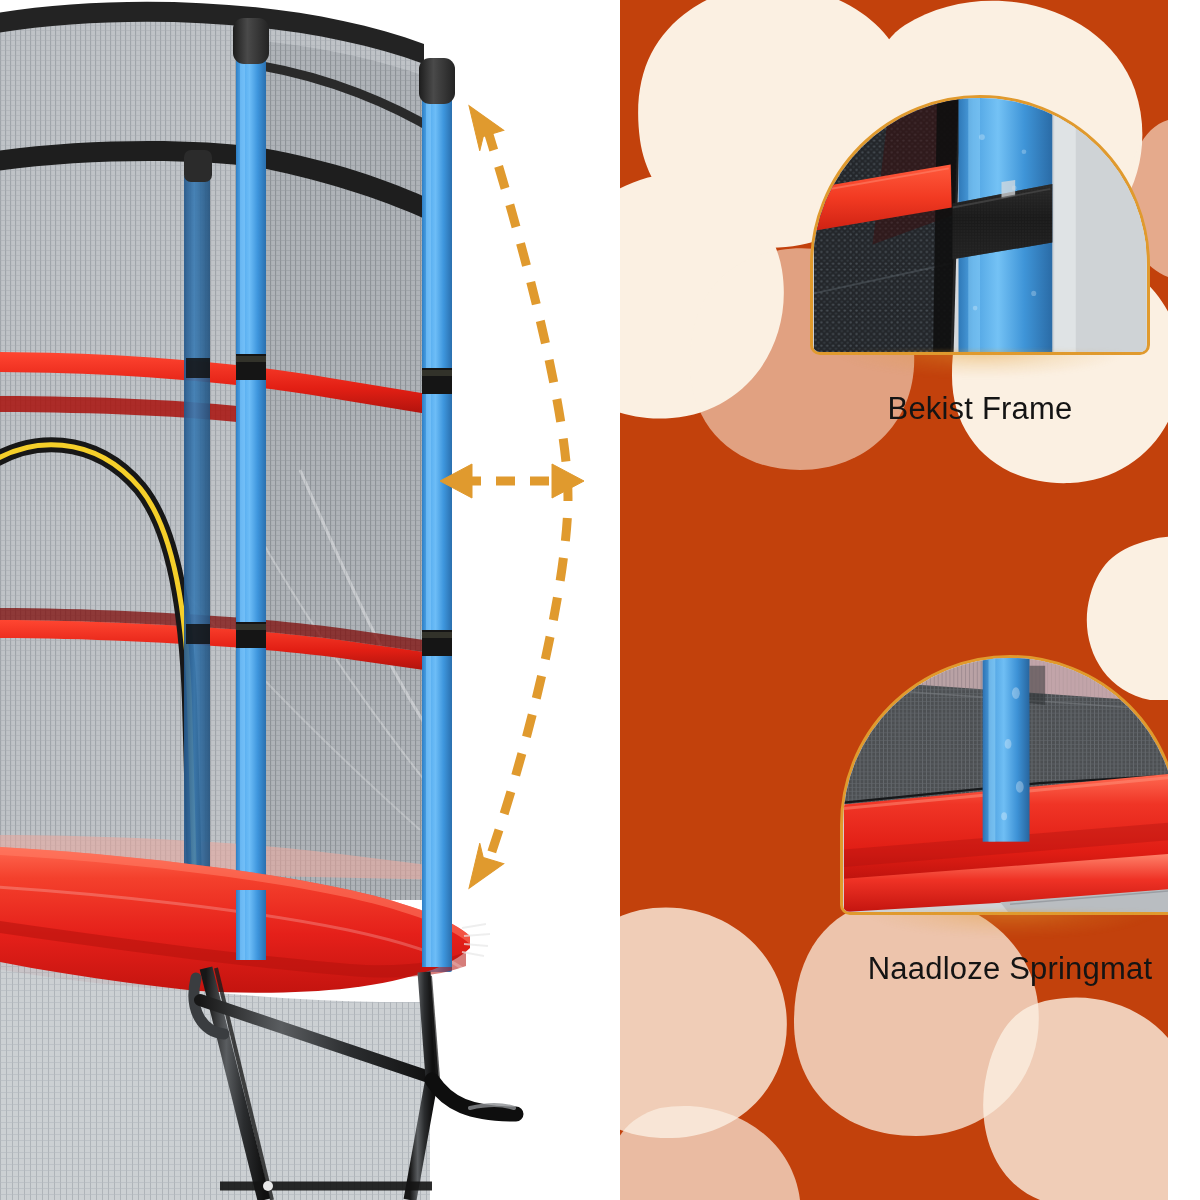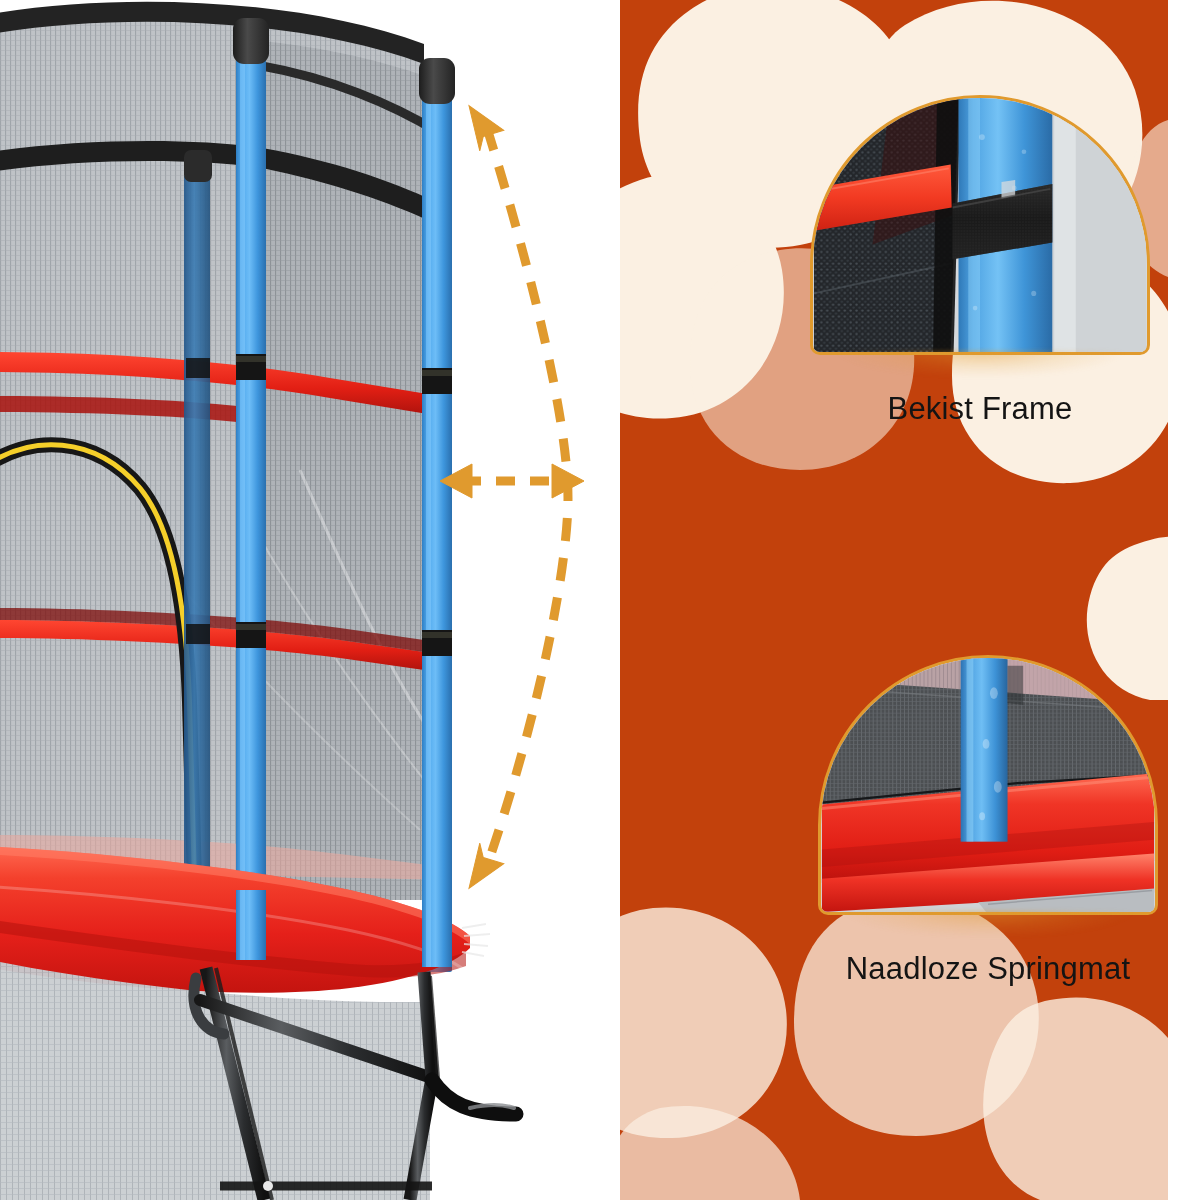--- a/index.html
+++ b/index.html
@@ -290,21 +290,21 @@
         <path d="M142 108 L244 88 L244 148 L142 165 Z" fill="url(#cVel)"></path>
         <path d="M142 108 L244 88 L244 148 L142 165 Z" fill="url(#velTex)" opacity=".55"></path>
         <path d="M192 86 L206 84 L206 100 L192 103 Z" fill="#d8dbde" opacity=".75"></path>
         <path d="M142 112 L242 93" stroke="#4a4a4a" stroke-width="2" opacity=".7" fill="none"></path>
       </svg>
     </div>
     <div class="shadow"></div>
     <div class="label">Bekist Frame</div>
   </div>
 
-  <div class="callout" style="left:818px;top:655px;">
+  <div class="callout" style="left:840px;top:655px;">
     <div class="win">
       <svg viewBox="0 0 340 260" width="334" height="254">
         <defs>
           <pattern id="matMesh" width="4" height="4" patternUnits="userSpaceOnUse">
             <rect width="4" height="4" fill="#4c4f52"></rect>
             <rect x="0" y="0" width="0.9" height="4" fill="#6e7276" opacity=".8"></rect>
             <rect x="0" y="0" width="4" height="0.9" fill="#63676b" opacity=".7"></rect>
           </pattern>
           <pattern id="matMeshPink" width="4" height="4" patternUnits="userSpaceOnUse">
             <rect width="4" height="4" fill="#b79ca0"></rect>

